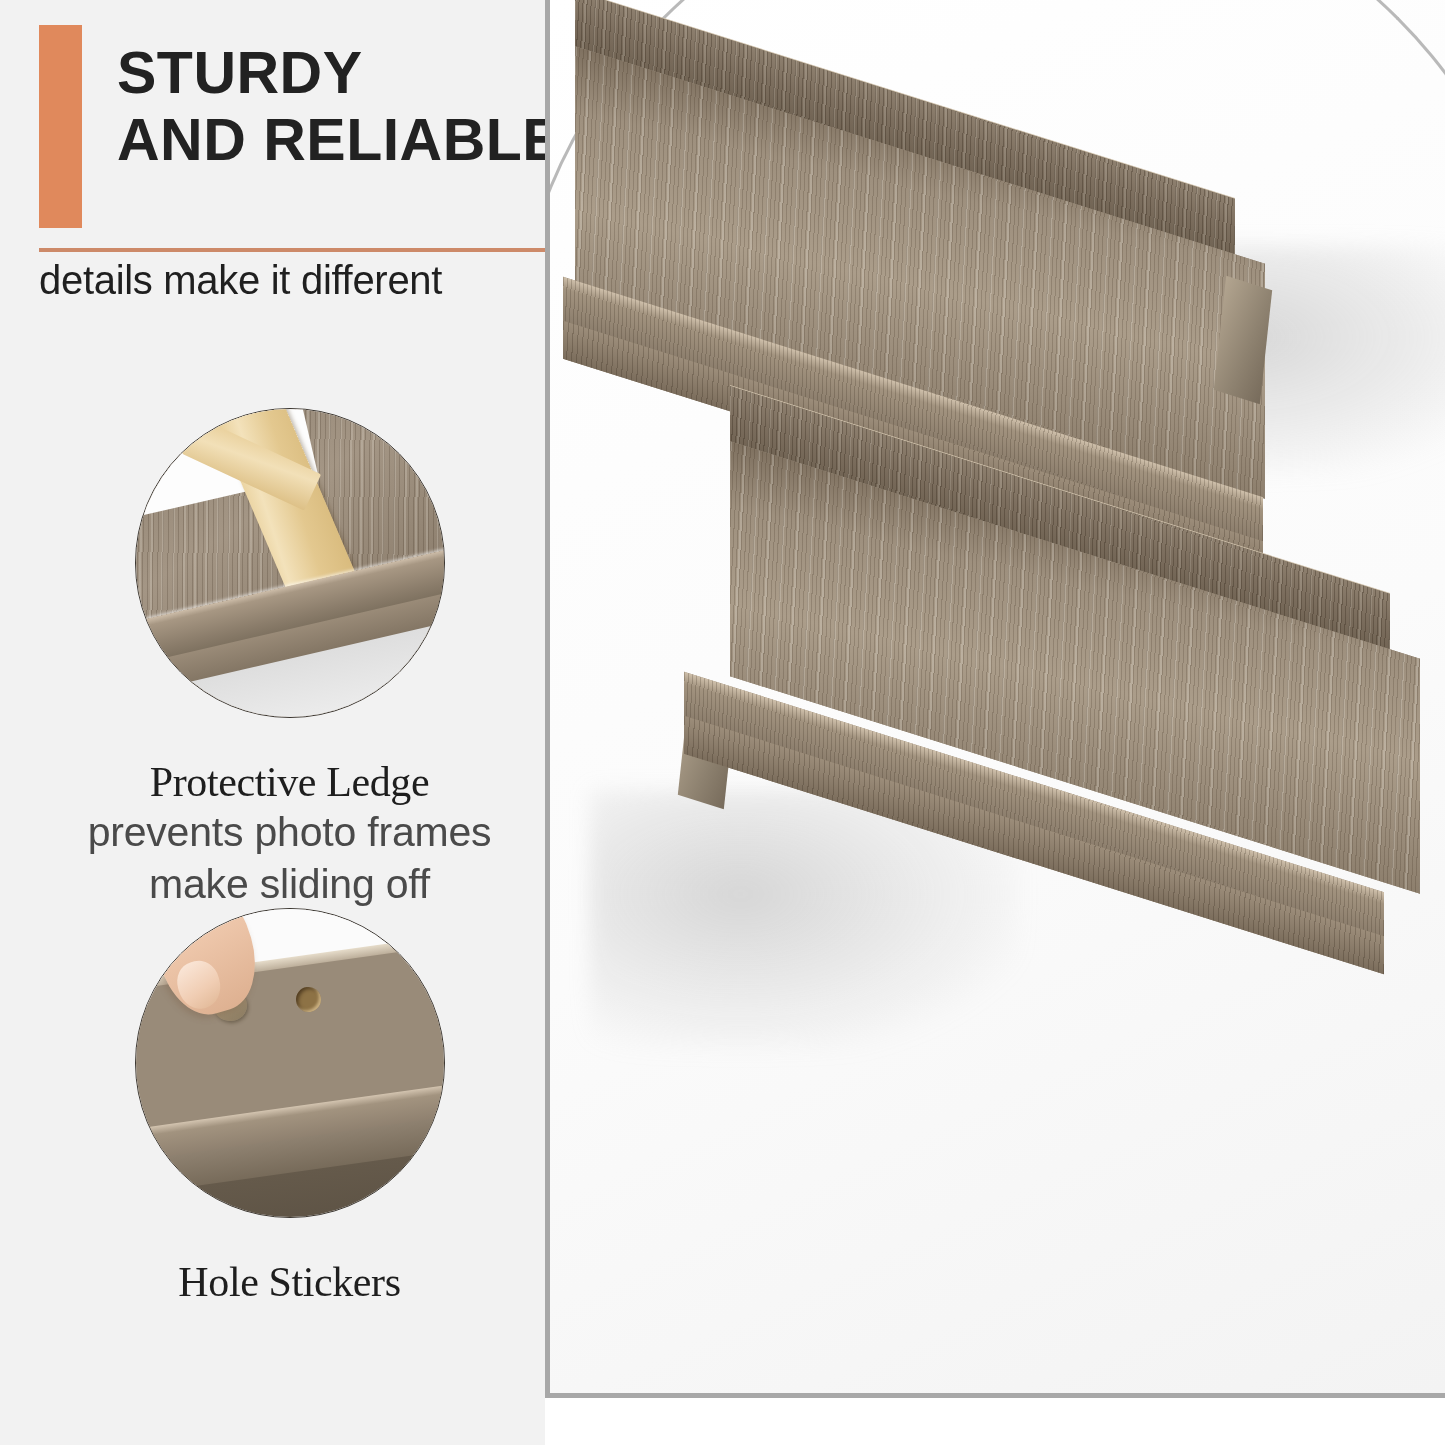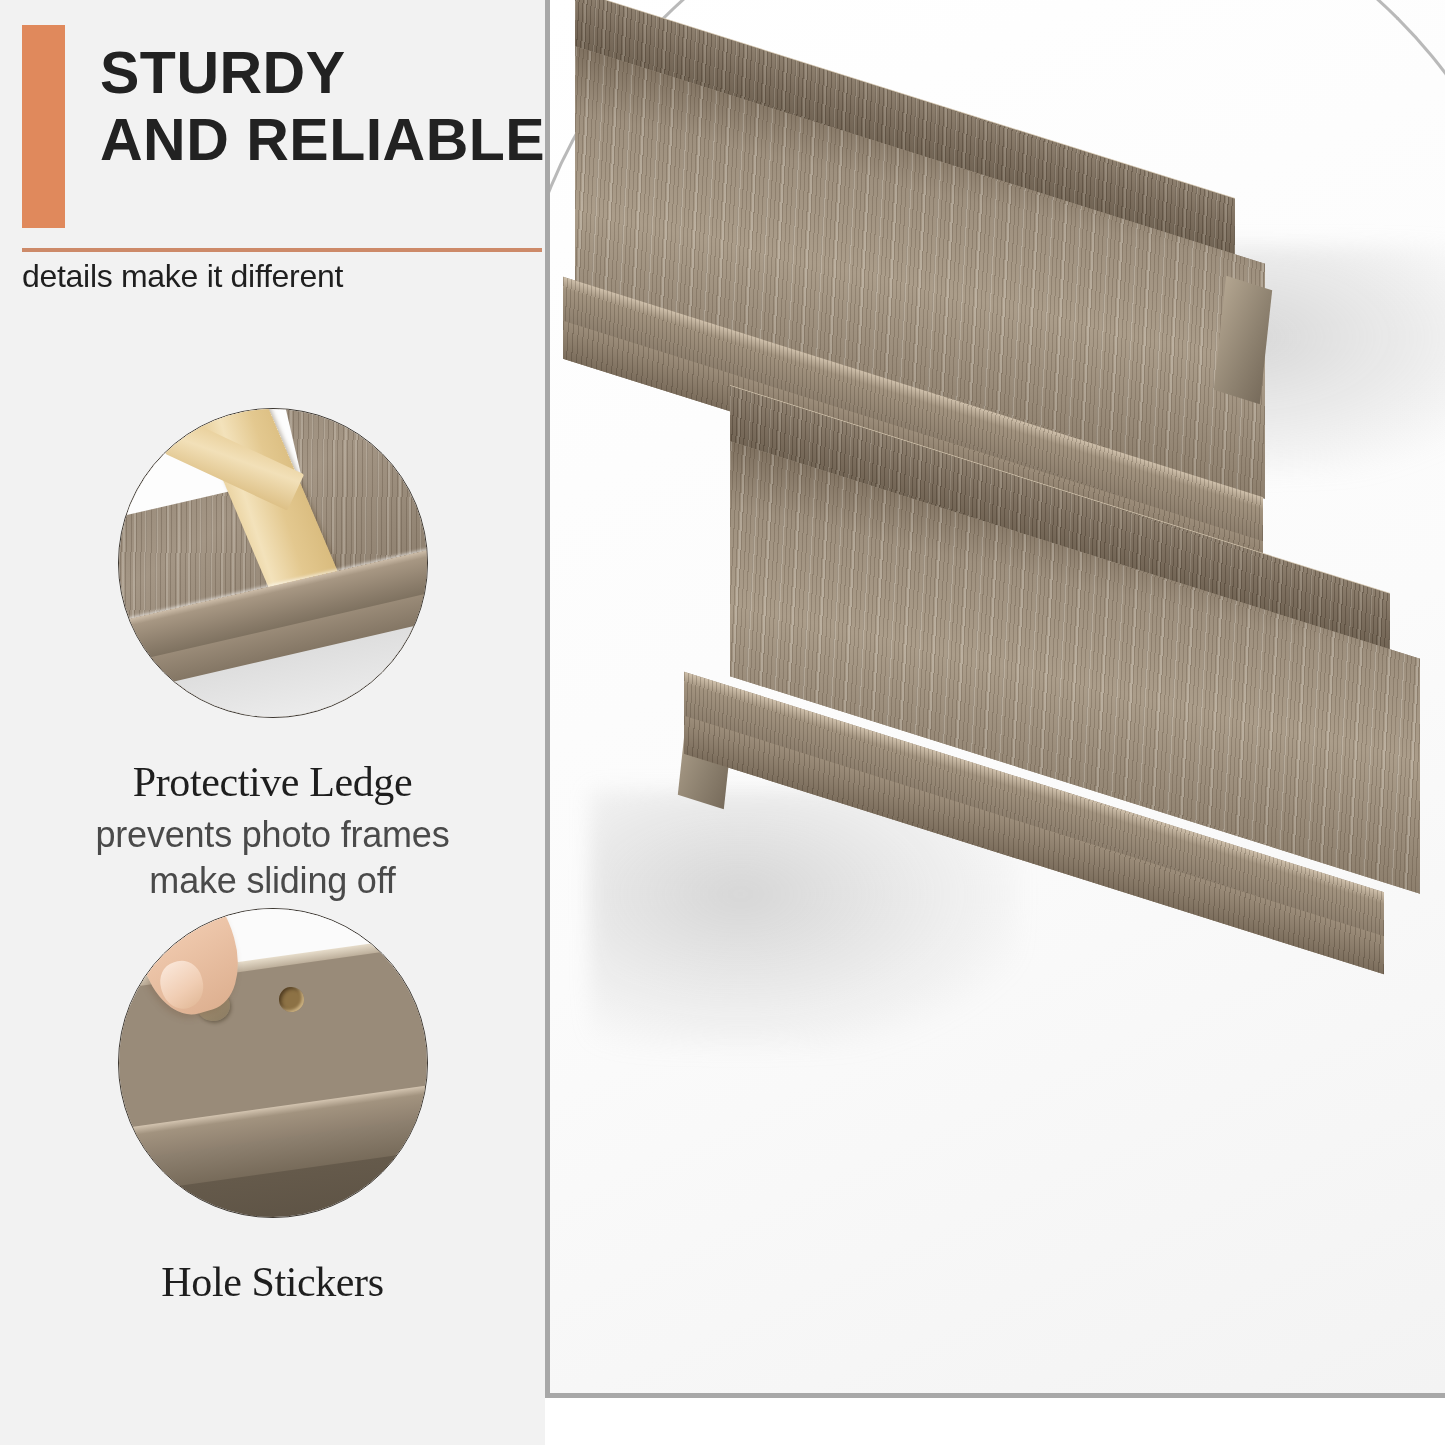--- a/index.html
+++ b/index.html
@@ -15,21 +15,21 @@
     position: relative;
     width: 1445px;
     height: 1445px;
     background: #f2f2f2;
     overflow: hidden;
   }
 
   
   .left-col {
     position: absolute;
-    left: 0; top: 0;
+    left: 17px; top: 0;
     width: 545px;
     height: 1445px;
   }
 
   .accent-bar {
     position: absolute;
     left: 22px;
     top: 25px;
     width: 43px;
     height: 203px;
@@ -56,21 +56,21 @@
     top: 248px;
     width: 520px;
     height: 4px;
     background: #cd8a69;
   }
 
   .subhead {
     position: absolute;
     left: 22px;
     top: 258px;
-    font-size: 32px;
+    font-size: 40px;
     color: #1f1f1f;
     letter-spacing: -0.3px;
   }
 
   
   .feature {
     position: absolute;
     left: 0;
     width: 545px;
     text-align: center;
@@ -243,22 +243,21 @@
   }
 
   .feature-title {
     margin-top: 40px;
     font-size: 42px;
     color: #1e1e1e;
     letter-spacing: -0.4px;
     font-family: Liberation Serif, serif;
   }
   .feature-sub {
-    margin-top: 6px;
-    font-size: 36px;
+    font-size: 41px;
     line-height: 1.28;
     color: #4a4a4a;
     letter-spacing: -0.2px;
   }
   .feature-sub .sl { display: block; }
 
   
   .photo-panel {
     position: absolute;
     left: 545px; top: 0;

